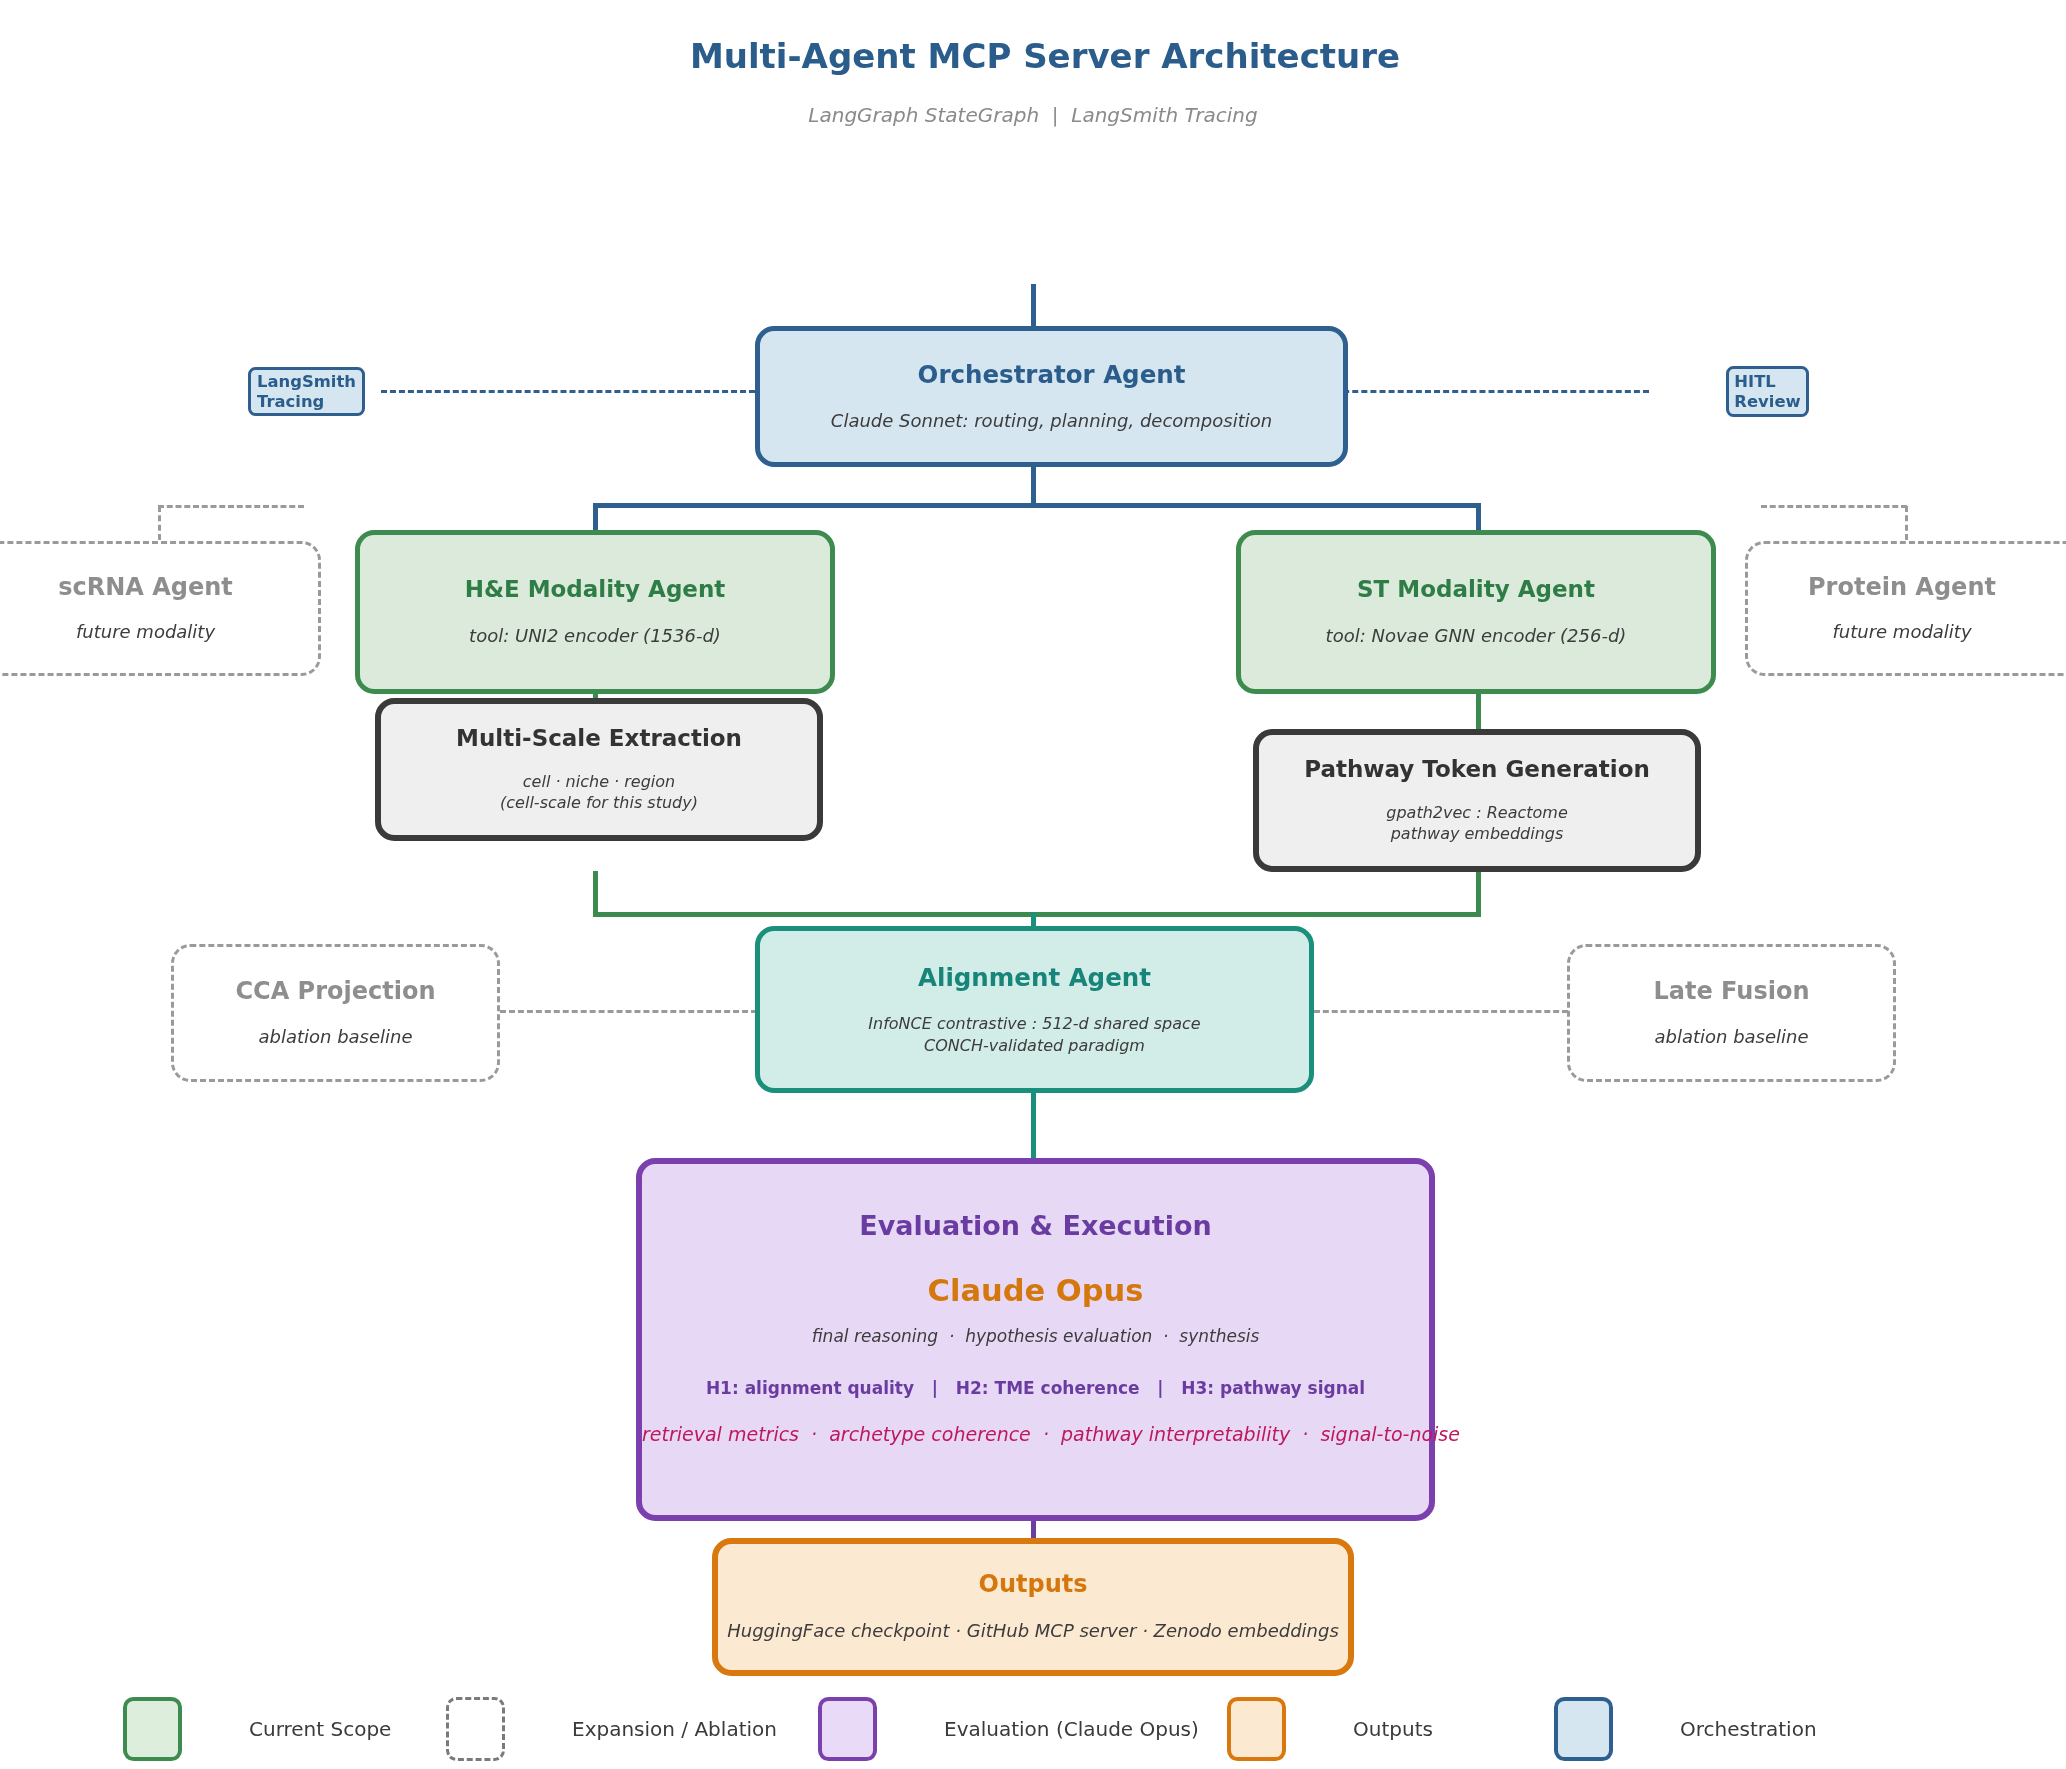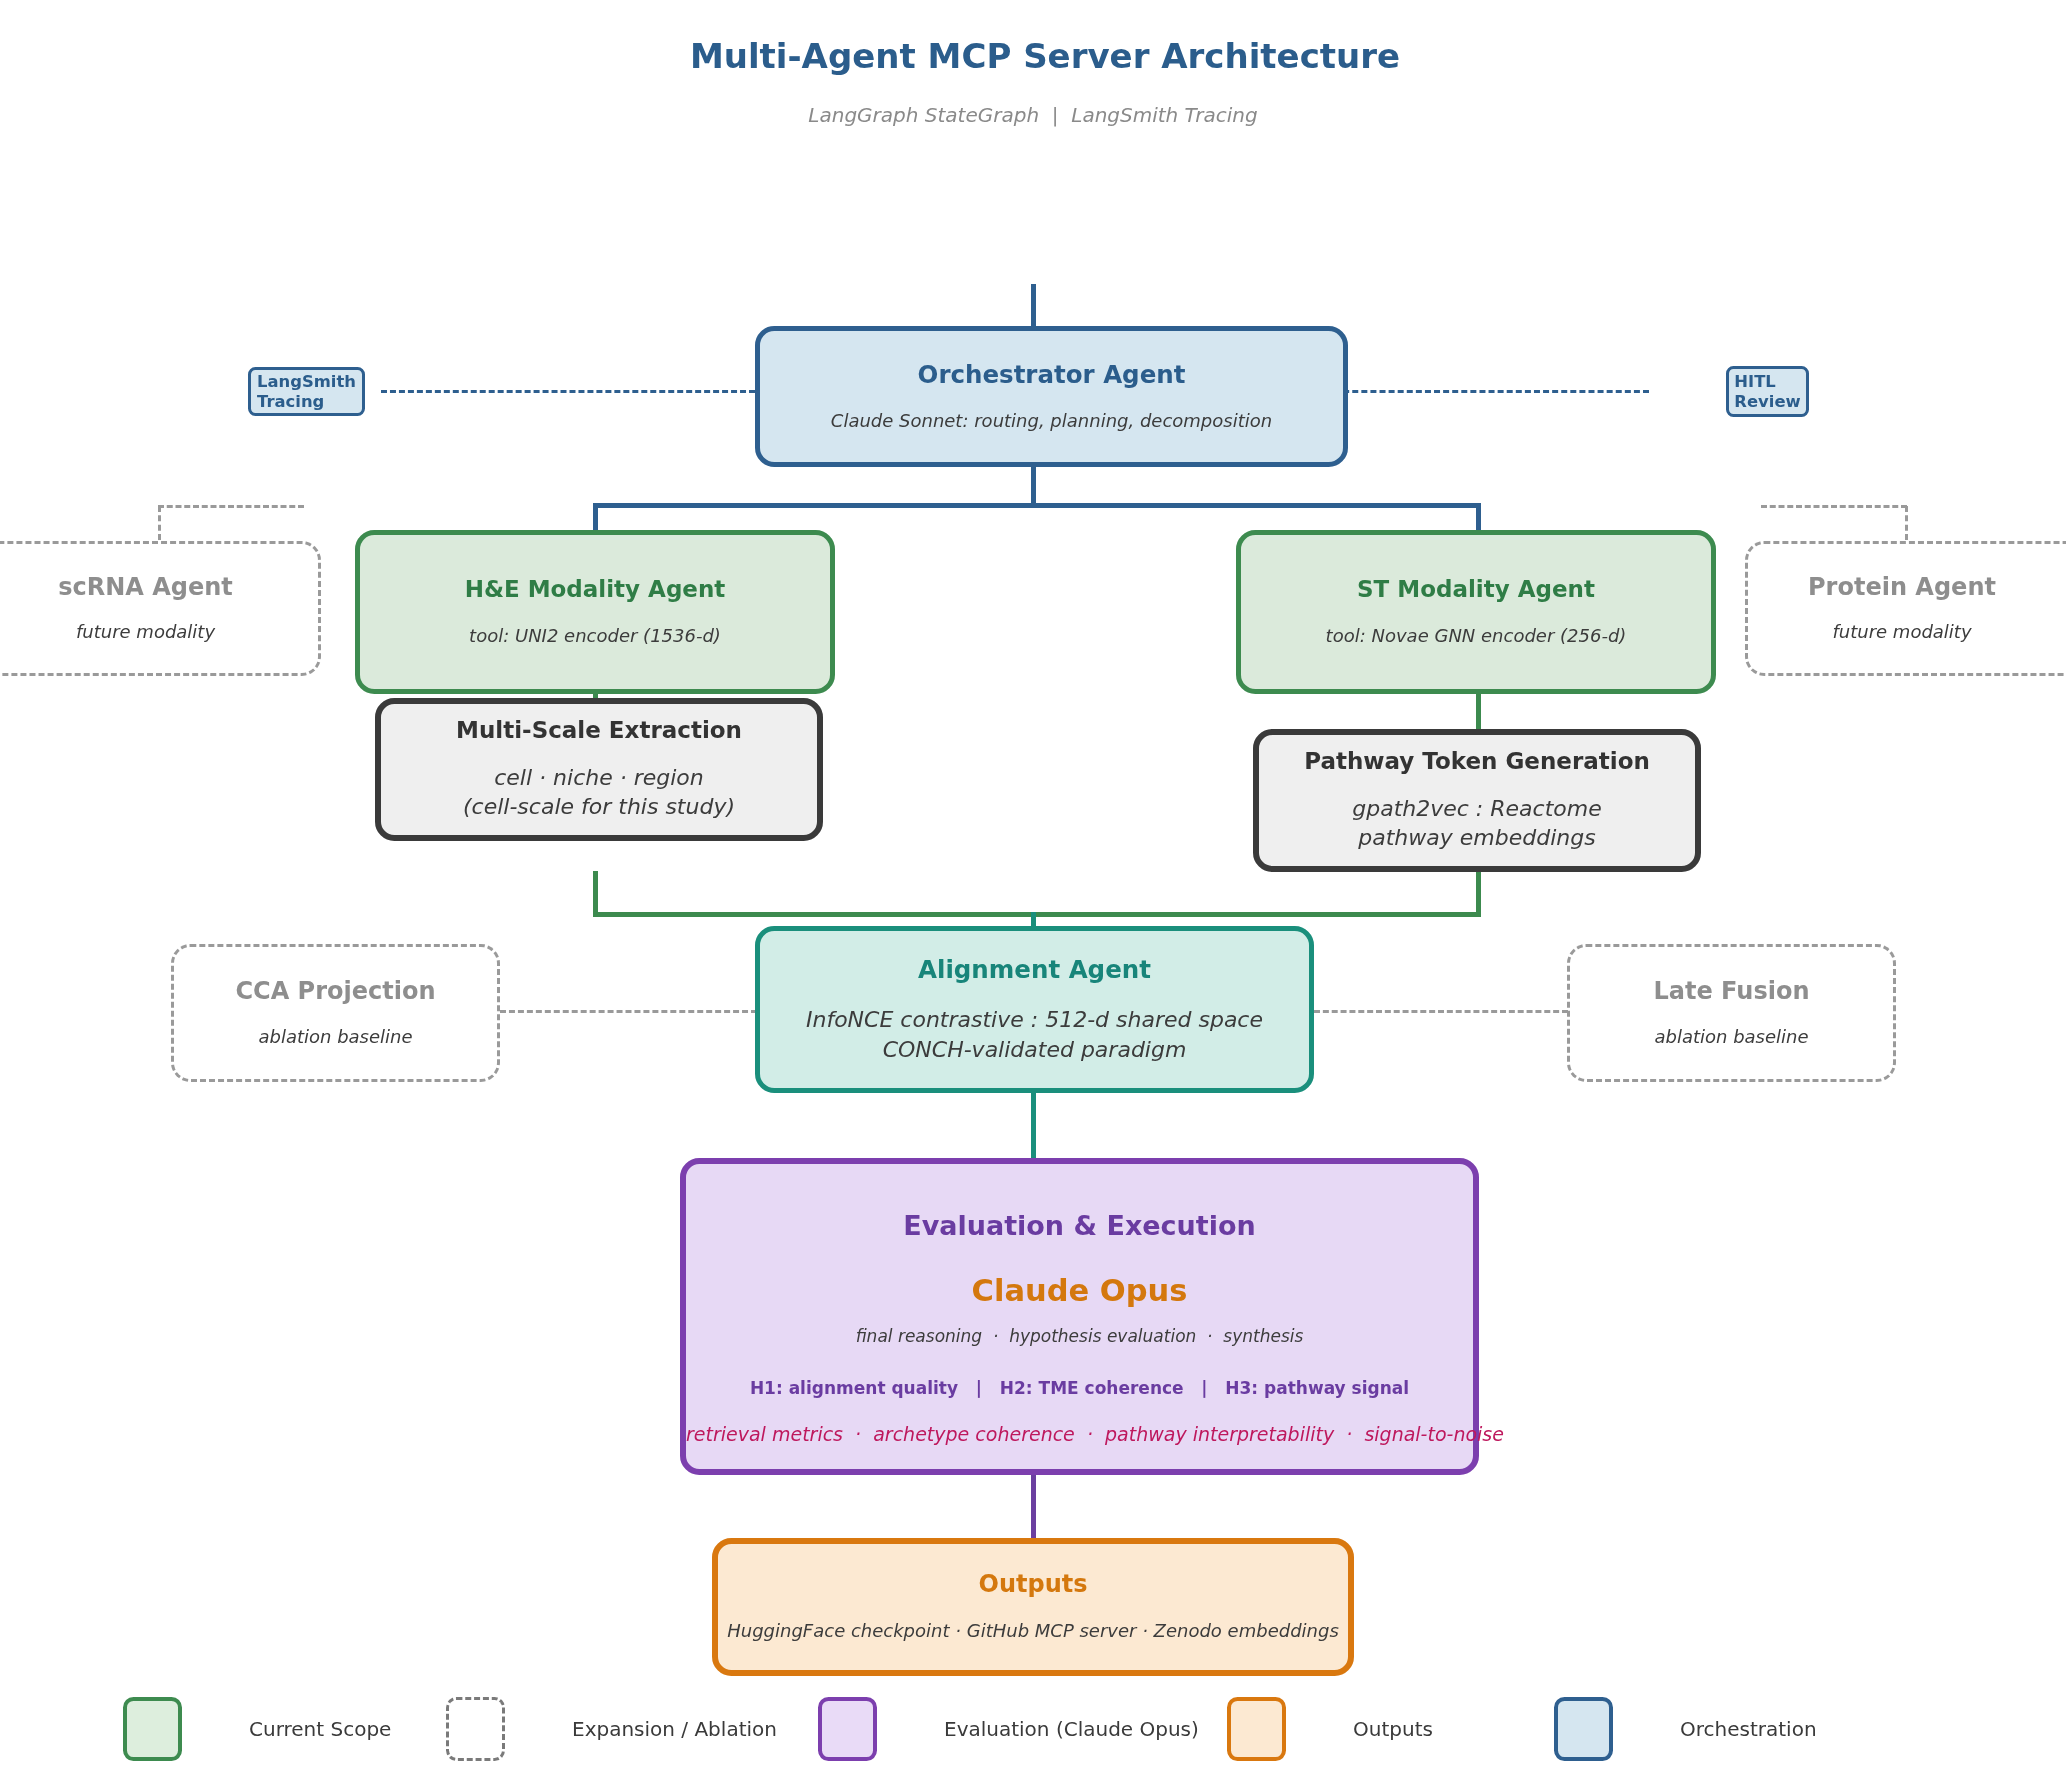--- a/index.html
+++ b/index.html
@@ -8,21 +8,21 @@
     font-family:"DejaVu Sans", sans-serif;color:#333;
   }
   .hdr-title{position:absolute;left:12px;width:100%;text-align:center;font-weight:bold;
     font-size:34px;color:#2b5d8c;}
   .hdr-sub{position:absolute;left:0;width:100%;text-align:center;font-style:italic;
     font-size:20px;color:#8a8a8a;white-space:pre;}
   .box{position:absolute;box-sizing:border-box;border-radius:19.3px;display:flex;
     flex-direction:column;align-items:center;justify-content:center;text-align:center;}
   .box .t{font-weight:bold;font-size:23px;line-height:1.2;}
   .box .s{font-style:italic;font-size:18px;color:#3c3c3c;line-height:1.4;margin-top:19.3px;white-space:pre;}
-  .box .s2{font-style:italic;font-size:22px;color:#3c3c3c;line-height:1.35;white-space:pre;}
+  .box .s2{font-style:italic;font-size:16px;color:#3c3c3c;line-height:1.35;white-space:pre;}
   .blue-box{background:#d5e6f0;border:5.2px solid #2e5f8f;}
   .blue-box .t{color:#2b5d8c;font-size:24.5px;}
   .green-box{background:#dbeadb;border:5.2px solid #3d8b4f;}
   .green-box .t{color:#2f7d46;}
   .gray-box{background:#efefef;border:6px solid #3a3a3a;}
   .gray-box .t{color:#333;}
   .teal-box{background:#d2ede7;border:5.2px solid #1a8f7c;}
   .teal-box .t{color:#18857a;font-size:24.5px;}
   .purple-box{background:#e7d9f5;border:6.7px solid #7c3fae;}
   .orange-box{background:#fce9d2;border:6px solid #d9780f;}
@@ -142,21 +142,21 @@
     <div class="t">Late Fusion</div>
     <div class="s" style="margin-top:18px;">ablation baseline</div>
   </div>
 
   <div class="box teal-box" style="left:755px;top:926px;width:559px;height:167px;">
     <div class="t">Alignment Agent</div>
     <div class="s2" style="margin-top:21px;">InfoNCE contrastive : 512-d shared space</div>
     <div class="s2">CONCH-validated paradigm</div>
   </div>
 
-  <div class="box purple-box" style="left:636px;top:1158px;width:799px;height:317px;display:block;margin-left:44px;">
+  <div class="box purple-box" style="left:636px;top:1158px;width:799px;height:363px;display:block;">
     <div class="eval-line eval-title" style="top:46px;">Evaluation &amp; Execution</div>
     <div class="eval-line eval-model" style="top:109px;">Claude Opus</div>
     <div class="eval-line eval-i1" style="top:162px;">final reasoning  ·  hypothesis evaluation  ·  synthesis</div>
     <div class="eval-line eval-h" style="top:214px;">H1: alignment quality   |   H2: TME coherence   |   H3: pathway signal</div>
     <div class="eval-line eval-i2" style="top:259px;">retrieval metrics  ·  archetype coherence  ·  pathway interpretability  ·  signal-to-noise</div>
   </div>
 
   <div class="box orange-box" style="left:712px;top:1538px;width:642px;height:138px;">
     <div class="t">Outputs</div>
     <div class="s">HuggingFace checkpoint · GitHub MCP server · Zenodo embeddings</div>

